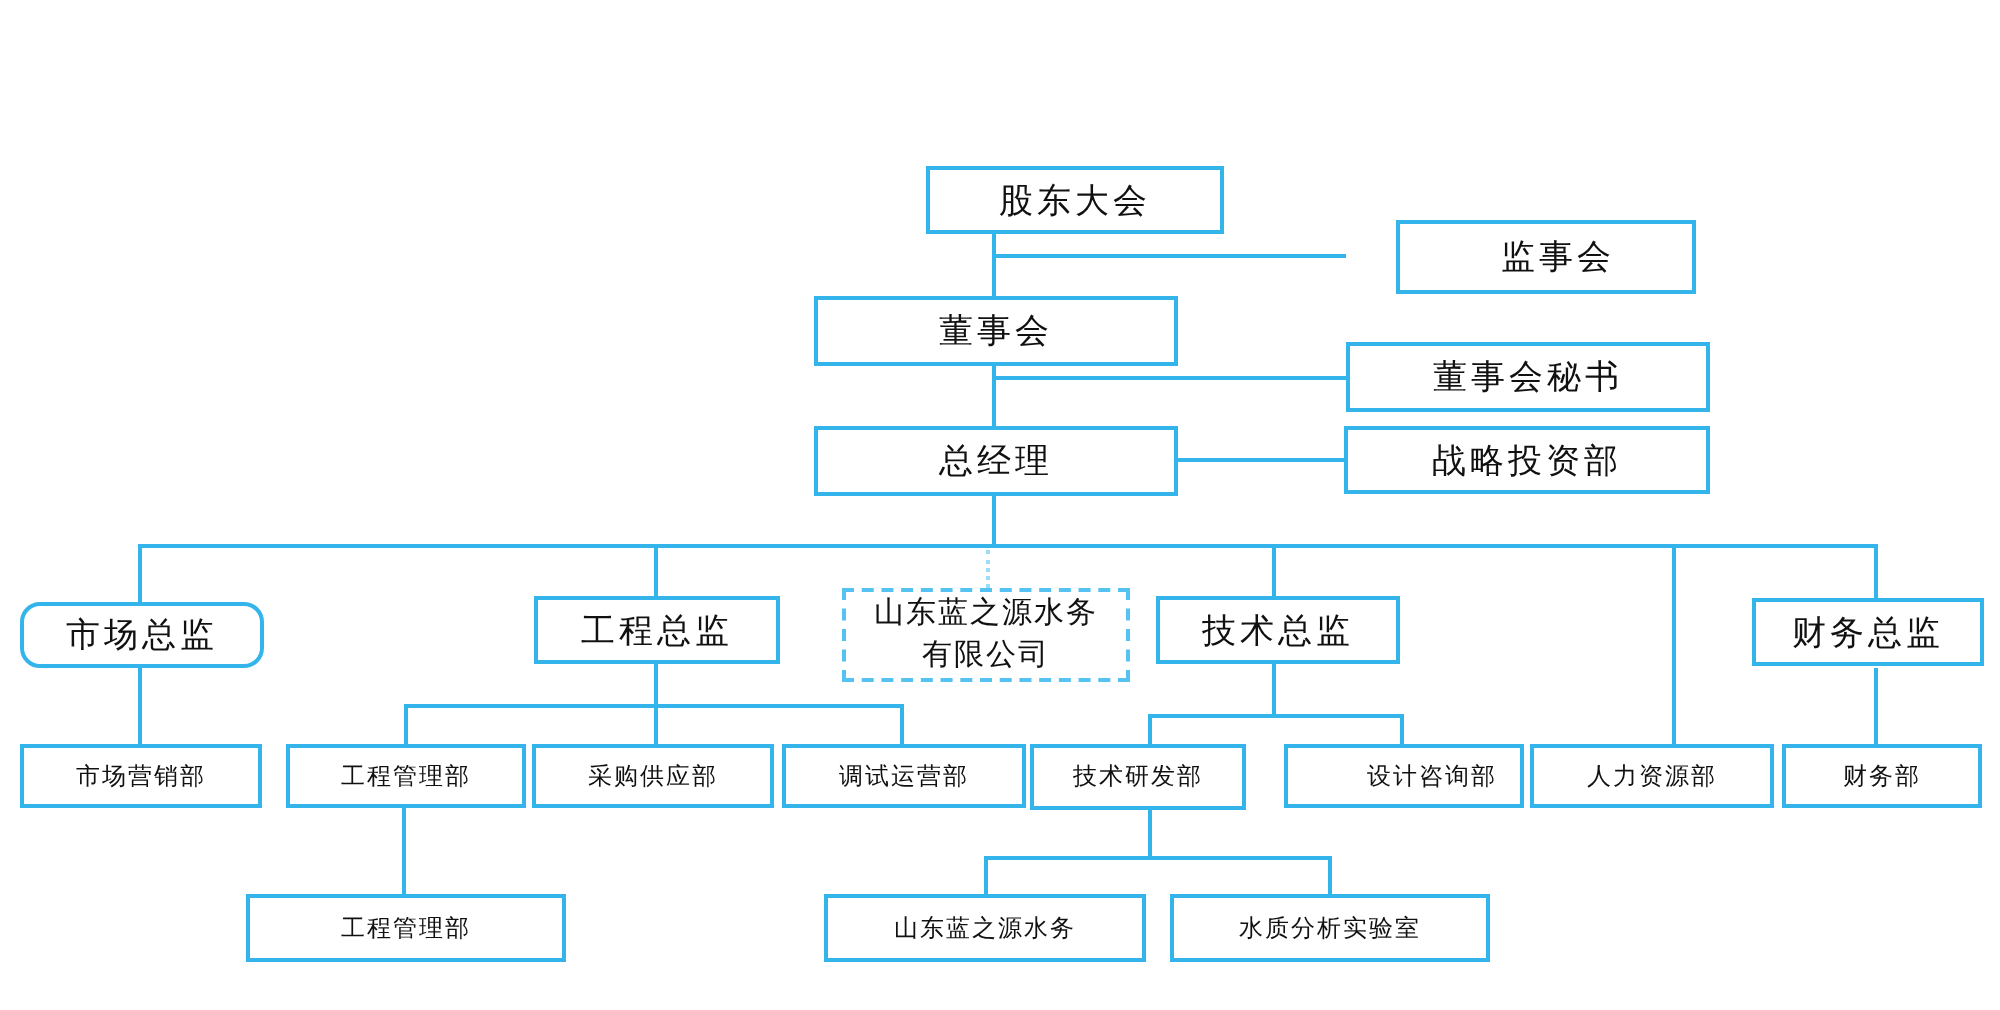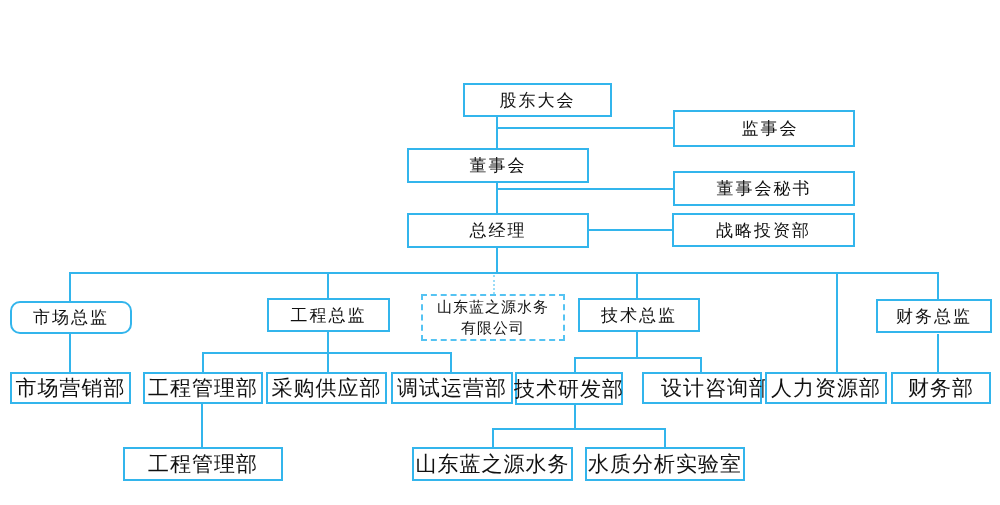--- a/index.html
+++ b/index.html
@@ -16,21 +16,21 @@
     border:2px solid #33b5ec;
     background:#ffffff;
     display:flex;align-items:center;justify-content:center;
     color:#111111;
     font-size:17px;
     font-weight:500;
     letter-spacing:2px;
     white-space:nowrap;
     z-index:2;
   }
-  .node.small{font-size:21px;letter-spacing:1px;}
+  .node.small{font-size:12px;letter-spacing:1px;}
   .node.dashed{
     border:2px dashed #55c3f2;
     flex-direction:column;
     font-size:15px;
     letter-spacing:1px;
     line-height:1.35;
     font-weight:500;
   }
   .hline,.vline{position:absolute;background:#33b5ec;z-index:1;}
   .hline{height:2px;}
@@ -77,21 +77,21 @@
   <div class="vline" style="left:937px;top:334px;height:38px;"></div>
 
   <div class="vline" style="left:201px;top:404px;height:43px;"></div>
 
   <div class="vline" style="left:574px;top:405px;height:24px;"></div>
   <div class="hline" style="left:492px;top:428px;width:174px;"></div>
   <div class="vline" style="left:492px;top:428px;height:19px;"></div>
   <div class="vline" style="left:664px;top:428px;height:19px;"></div>
 
   <div class="node" style="left:431px;top:83px;width:149px;height:34px;margin-left:32px;">股东大会</div>
-  <div class="node" style="left:673px;top:110px;width:182px;height:37px;padding-left:12px;">监事会</div>
+  <div class="node" style="left:698px;top:110px;width:150px;height:37px;padding-left:12px;">监事会</div>
   <div class="node" style="left:407px;top:148px;width:182px;height:35px;">董事会</div>
   <div class="node" style="left:673px;top:171px;width:182px;height:35px;">董事会秘书</div>
   <div class="node" style="left:407px;top:213px;width:182px;height:35px;">总经理</div>
   <div class="node" style="left:672px;top:213px;width:183px;height:34px;">战略投资部</div>
 
   <div class="node" style="left:10px;top:301px;width:122px;height:33px;border-radius:10px;">市场总监</div>
   <div class="node" style="left:267px;top:298px;width:123px;height:34px;">工程总监</div>
   <div class="node dashed" style="left:421px;top:294px;width:144px;height:47px;">
     <span>山东蓝之源水务</span>
     <span>有限公司</span>

